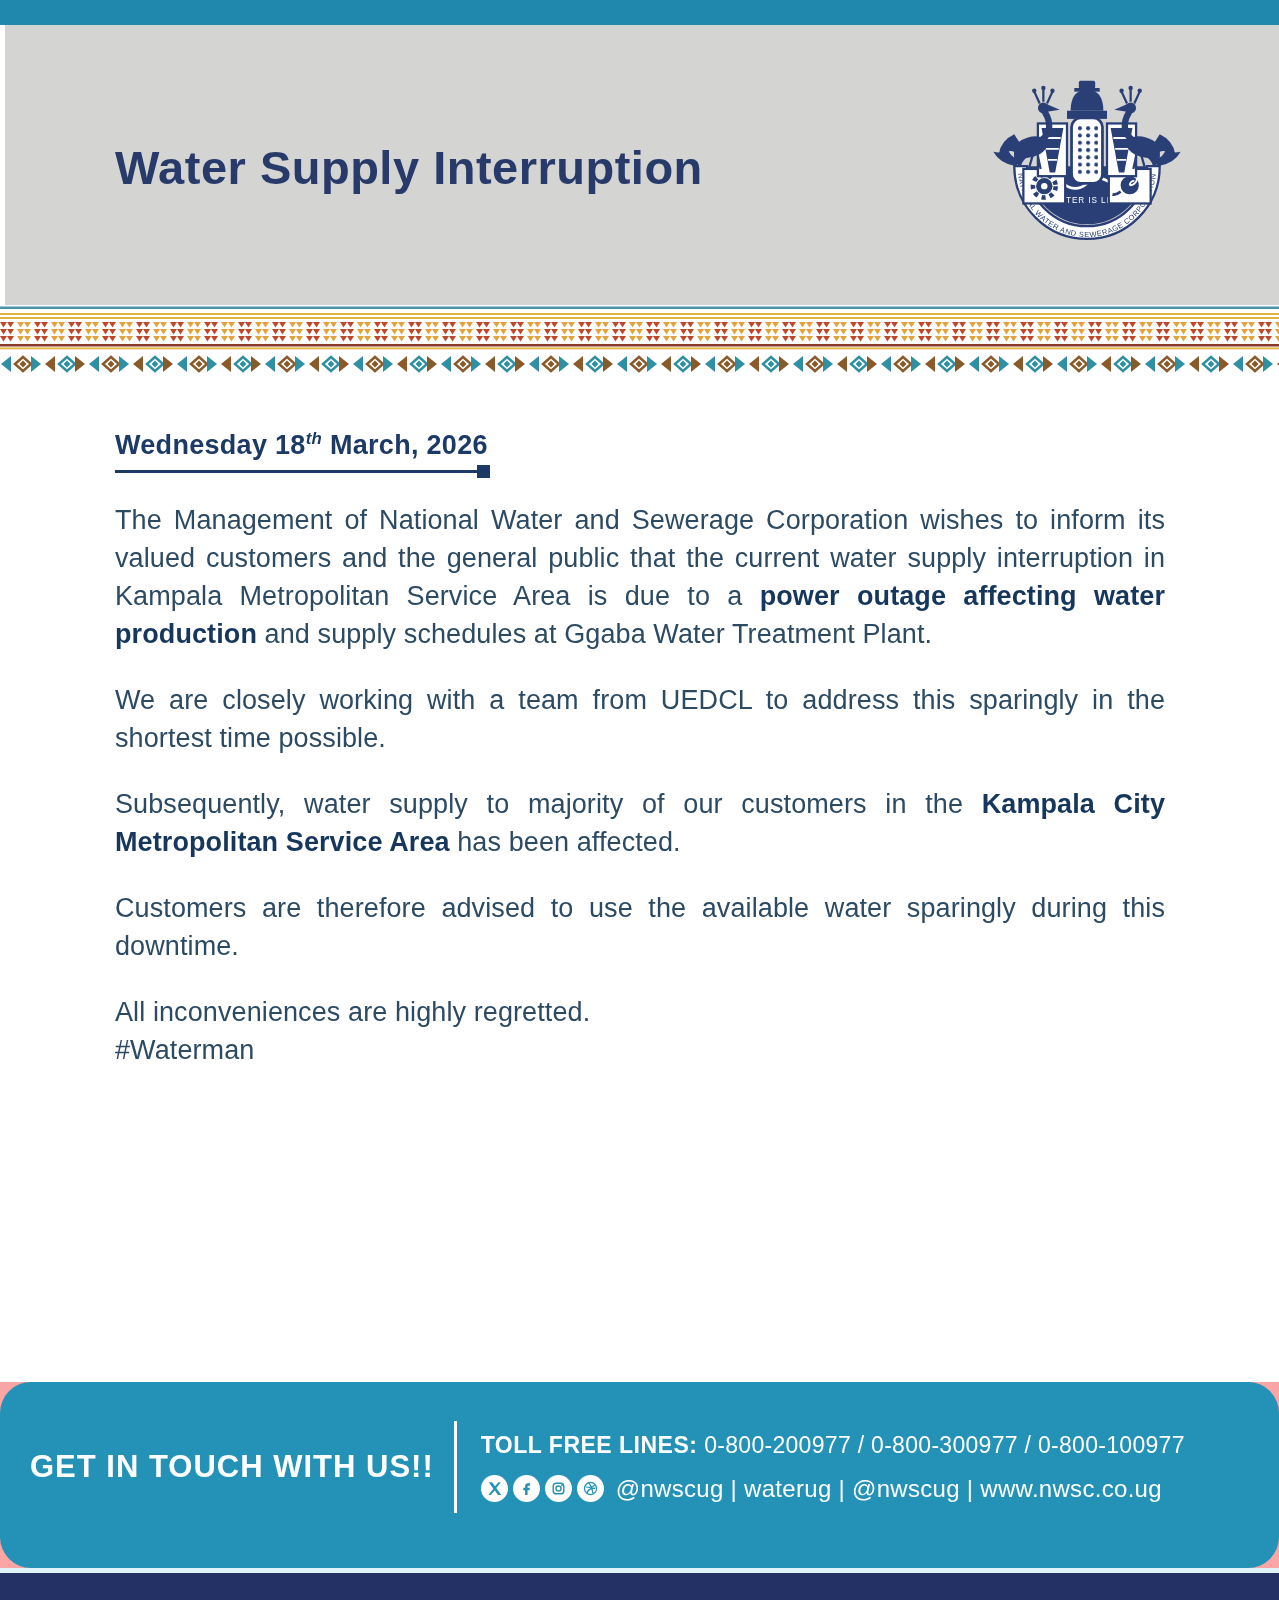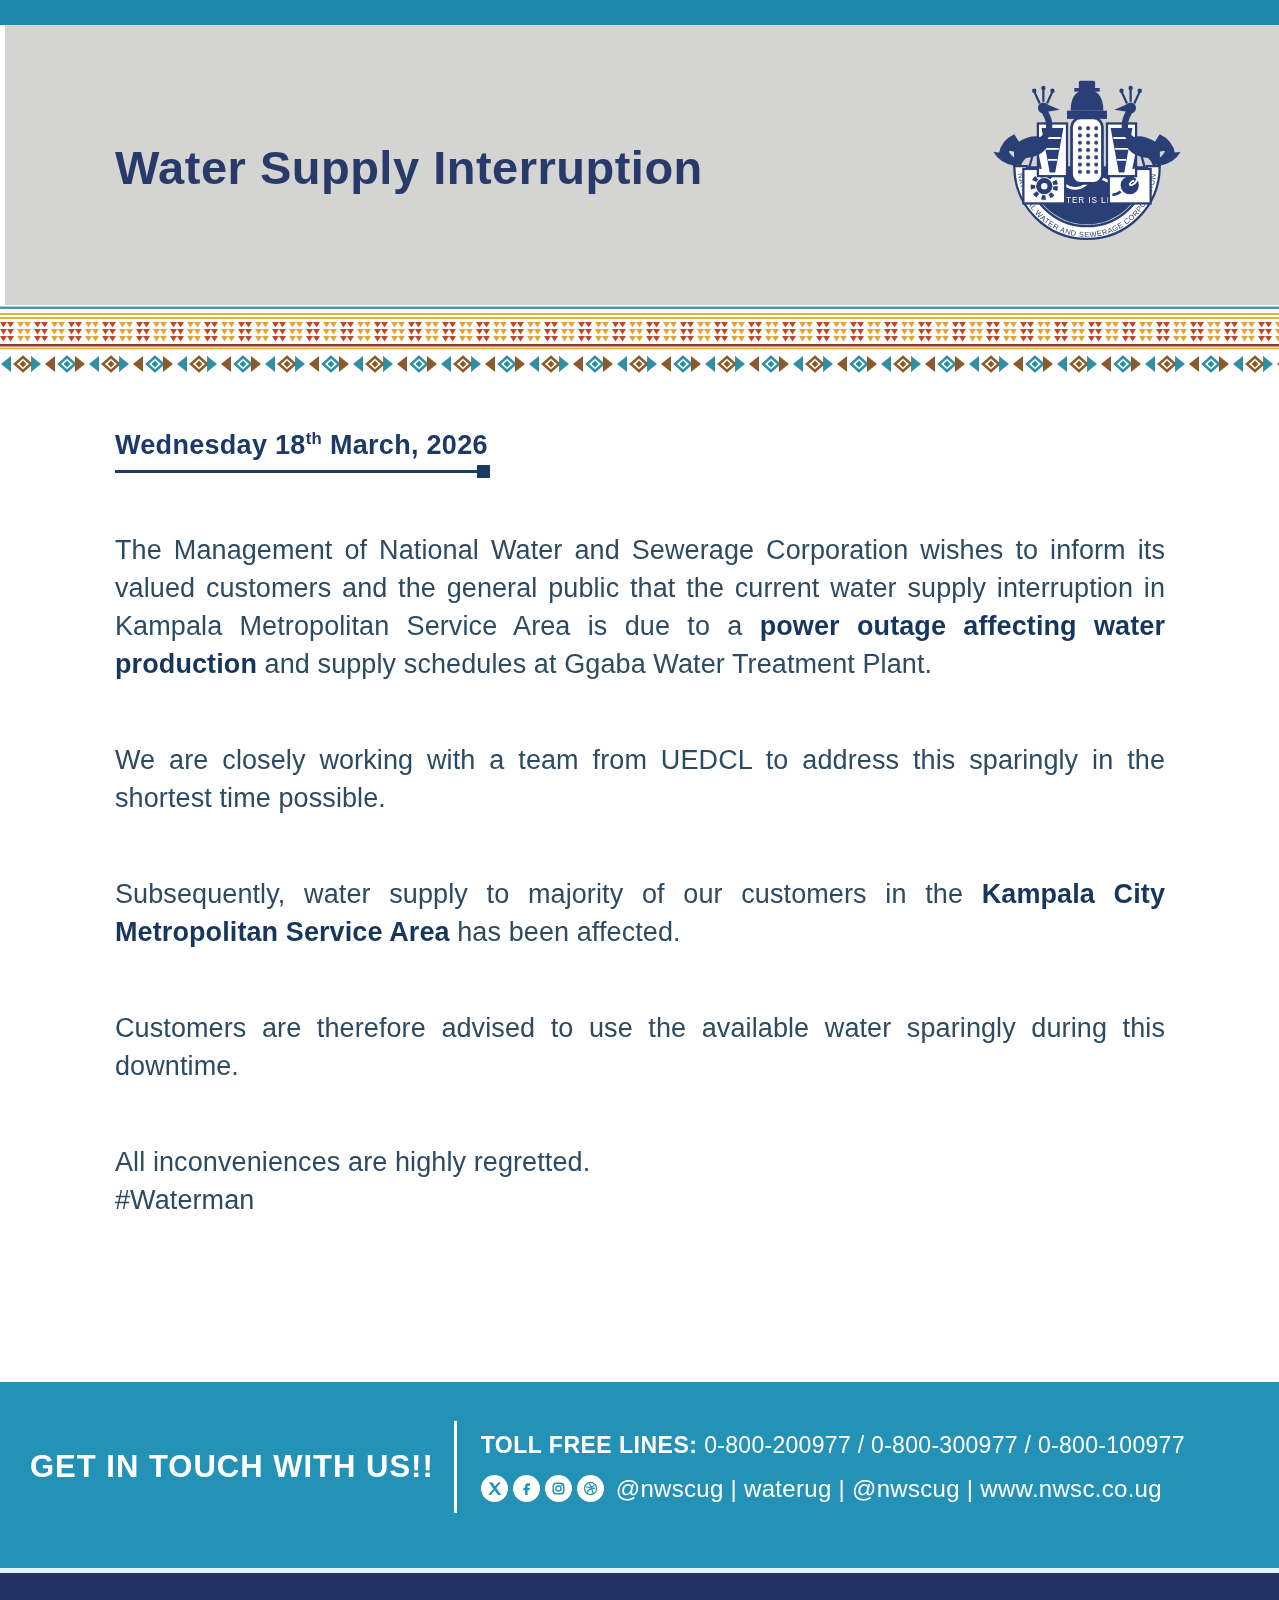--- a/index.html
+++ b/index.html
@@ -19,34 +19,34 @@
   .main-title{
     margin:0;font-size:47px;font-weight:700;letter-spacing:.5px;color:#283a6a;line-height:1.05;
   }
   .subtitle{margin:8px 0 0;font-size:28px;font-weight:400;letter-spacing:.6px;color:#283a6a;}
   .logo-wrap{flex:0 0 auto;}
   
   .border-strip{height:80px;background:#ffffff;line-height:0;}
   
   .content{height:997px;box-sizing:border-box;padding:44px 114px 0 115px;background:#ffffff;}
   .date-line{font-size:27px;font-weight:700;color:#1d3a66;letter-spacing:.3px;}
-  .sup{font-size:.62em;vertical-align:super;}
+  .sup{font-size:.62em;vertical-align:super;font-style:italic;}
   .date-rule{width:362px;height:3px;background:#1d3a66;margin-top:9px;position:relative;}
   .date-rule::after{
     content:"";position:absolute;right:-13px;top:-5px;width:13px;height:13px;background:#1d3a66;
   }
   .content p{
     font-size:27px;line-height:38px;color:#2d4a63;text-align:justify;
-    margin:58px 0 0;letter-spacing:.1px;
+    margin:28px 0 0;letter-spacing:.1px;
   }
   .content p .b{font-weight:700;color:#16365c;}
   
   .footer{
     height:186px;background:#2492b6;display:flex;align-items:center;
-    box-sizing:border-box;padding:0 20px 16px 30px;
+    box-sizing:border-box;padding:0 20px 16px 30px;border-radius:31px;
   }
   .footer-heading{
     font-size:31px;font-weight:700;color:#ffffff;letter-spacing:1px;white-space:nowrap;
   }
   .footer-divider{width:3px;height:92px;background:#ffffff;margin:0 24px 0 20px;flex:0 0 auto;}
   .footer-right{display:flex;flex-direction:column;gap:16px;min-width:0;}
   .toll-line{font-size:23px;color:#ffffff;white-space:nowrap;letter-spacing:.3px;}
   .toll-label{font-weight:700;letter-spacing:.5px;}
   .social-line{display:flex;align-items:center;gap:12px;font-size:24px;color:#ffffff;white-space:nowrap;}
   .icons{display:flex;gap:5px;align-items:center;}

